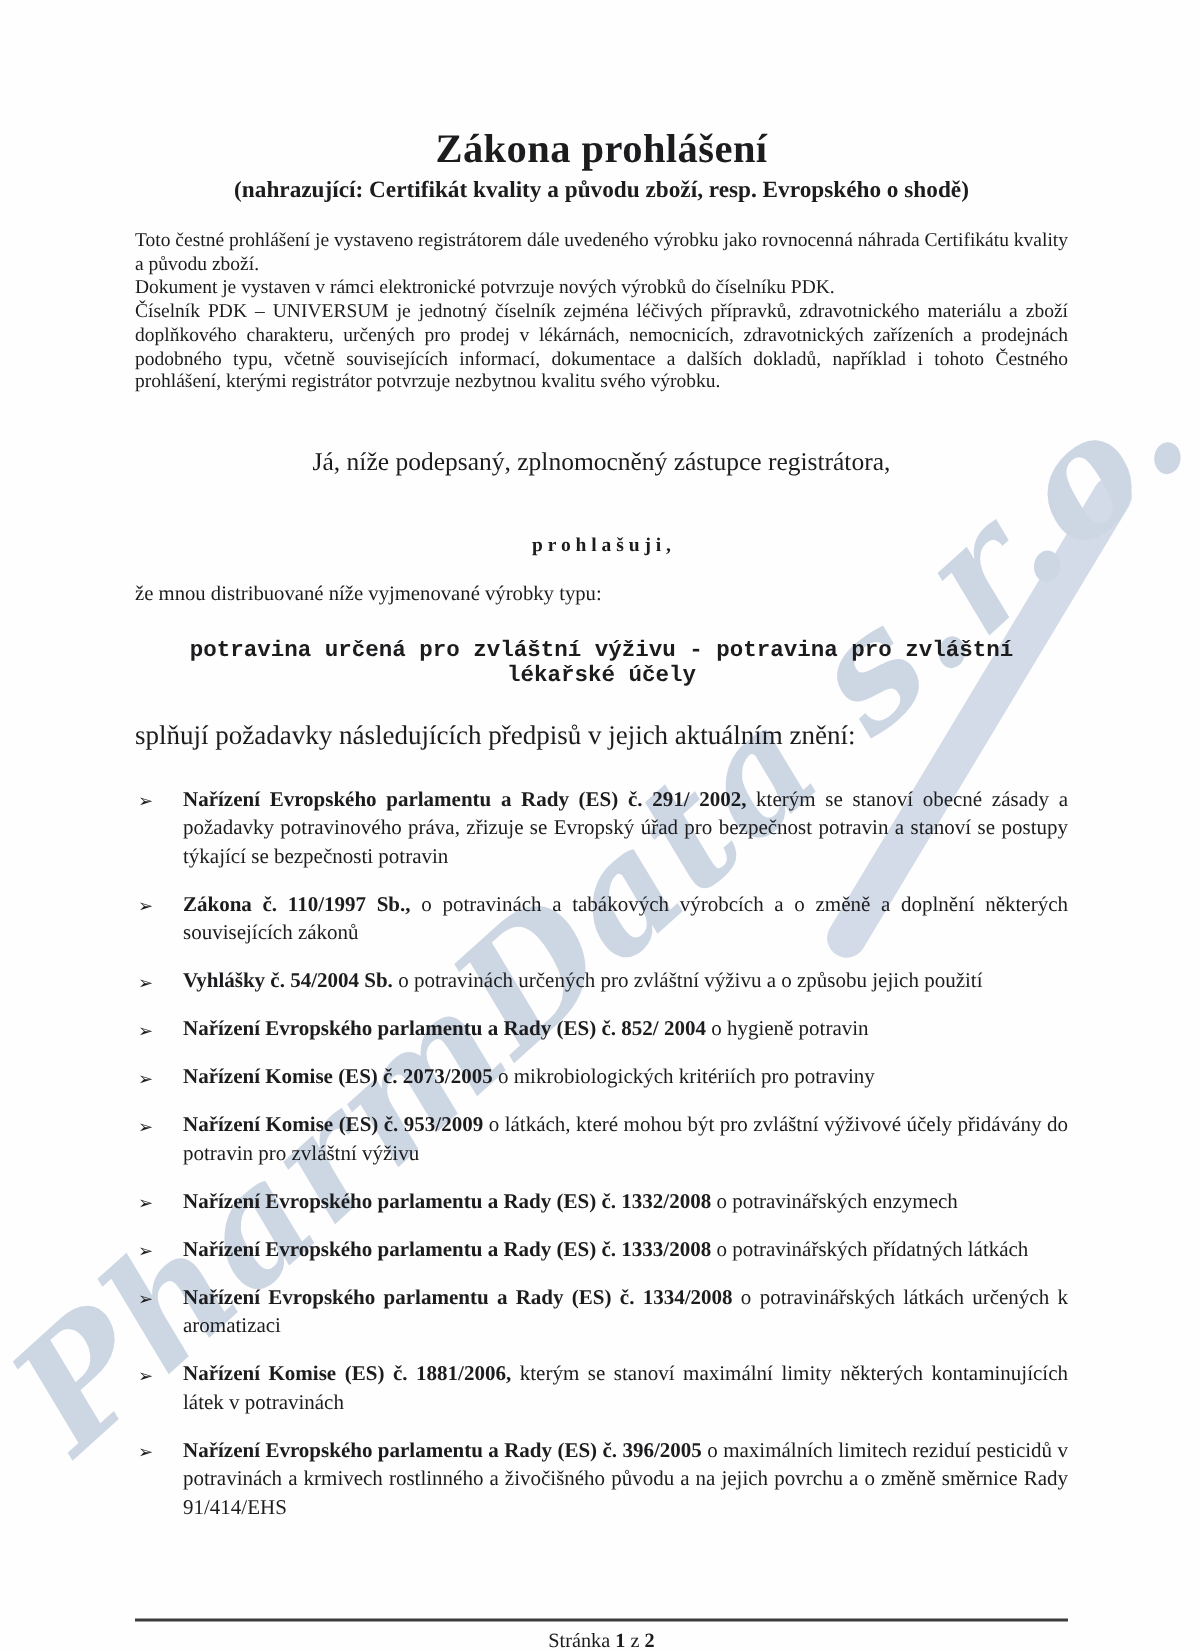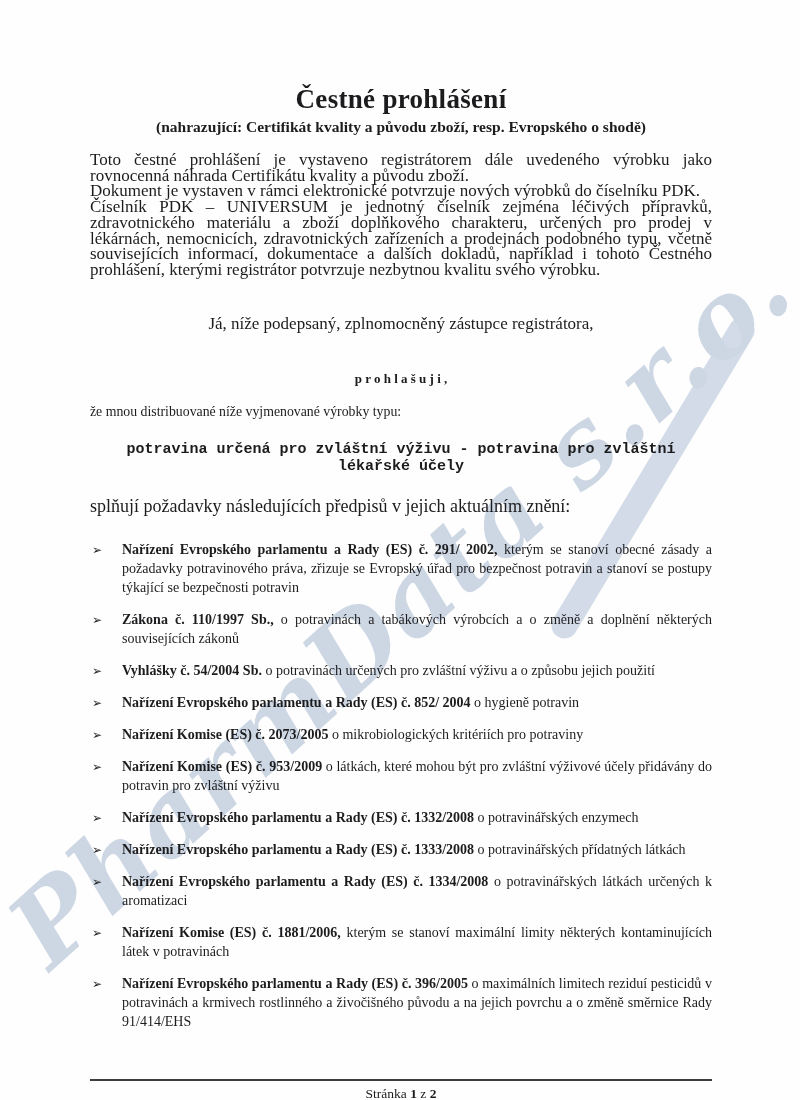--- a/index.html
+++ b/index.html
@@ -61,21 +61,21 @@
   }
   .subtitle {
     margin-top: 3px;
     text-align: center;
     font-size: 15.5px;
     font-weight: bold;
     line-height: 19px;
   }
   .intro {
     margin-top: 16px;
-    font-size: 17px;
+    font-size: 13px;
     line-height: 15.7px;
     text-align: justify;
   }
   .intro p { margin: 0; }
   .line-center { text-align: center; }
   .declarant  { margin-top: 38px; font-size: 17px; line-height: 16px; }
   .declare-word {
     margin-top: 38px;
     font-size: 13px;
     font-weight: bold;
@@ -138,21 +138,21 @@
 </head>
 <body>
 
 <div class="page">
 
   <div class="wm-stroke"></div>
   <div class="watermark">PharmData s.r.o.</div>
 
   <div class="content">
 
-    <h1 class="title">Čestné prohlášení</h1>
+    <h1 class="title">Zákona prohlášení</h1>
 
     <div class="subtitle">(nahrazující: Certifikát kvality a původu zboží, resp. Evropského o shodě)</div>
 
     <div class="intro">
       <p>Toto čestné prohlášení je vystaveno registrátorem dále uvedeného výrobku jako rovnocenná náhrada Certifikátu kvality a původu zboží.</p>
       <p>Dokument je vystaven v rámci elektronické potvrzuje nových výrobků do číselníku PDK.</p>
       <p>Číselník PDK – UNIVERSUM je jednotný číselník zejména léčivých přípravků, zdravotnického materiálu a zboží doplňkového charakteru, určených pro prodej v lékárnách, nemocnicích, zdravotnických zařízeních a prodejnách podobného typu, včetně souvisejících informací, dokumentace a dalších dokladů, například i tohoto Čestného prohlášení, kterými registrátor potvrzuje nezbytnou kvalitu svého výrobku.</p>
     </div>
 
     <div class="declarant line-center">Já, níže podepsaný, zplnomocněný zástupce registrátora,</div>

